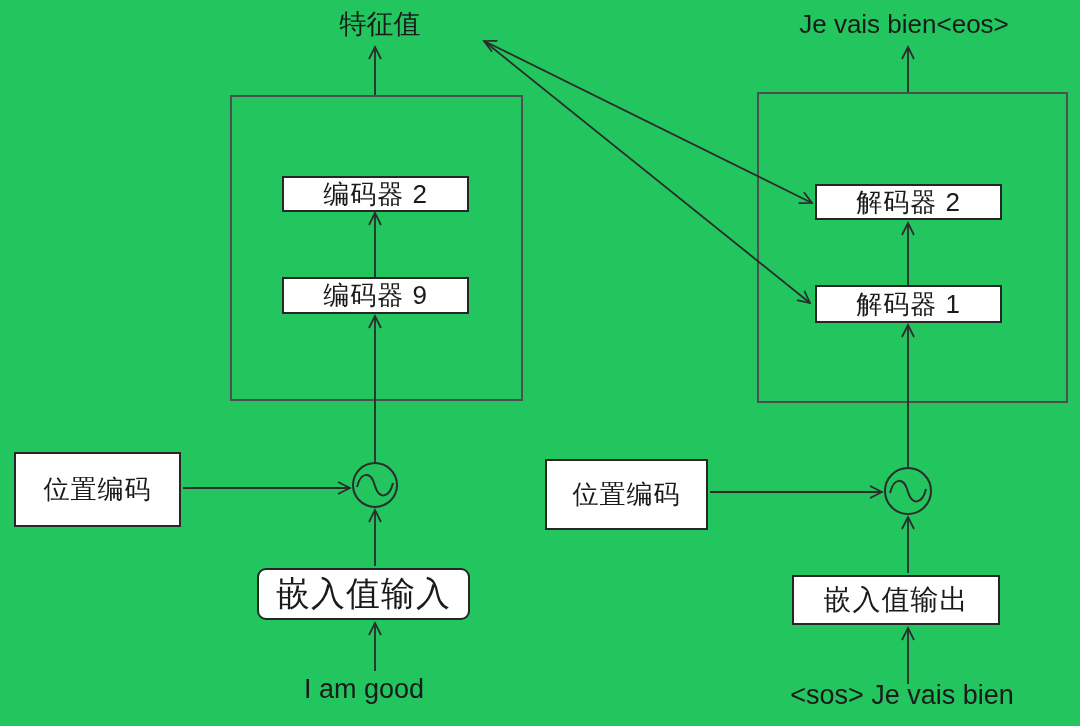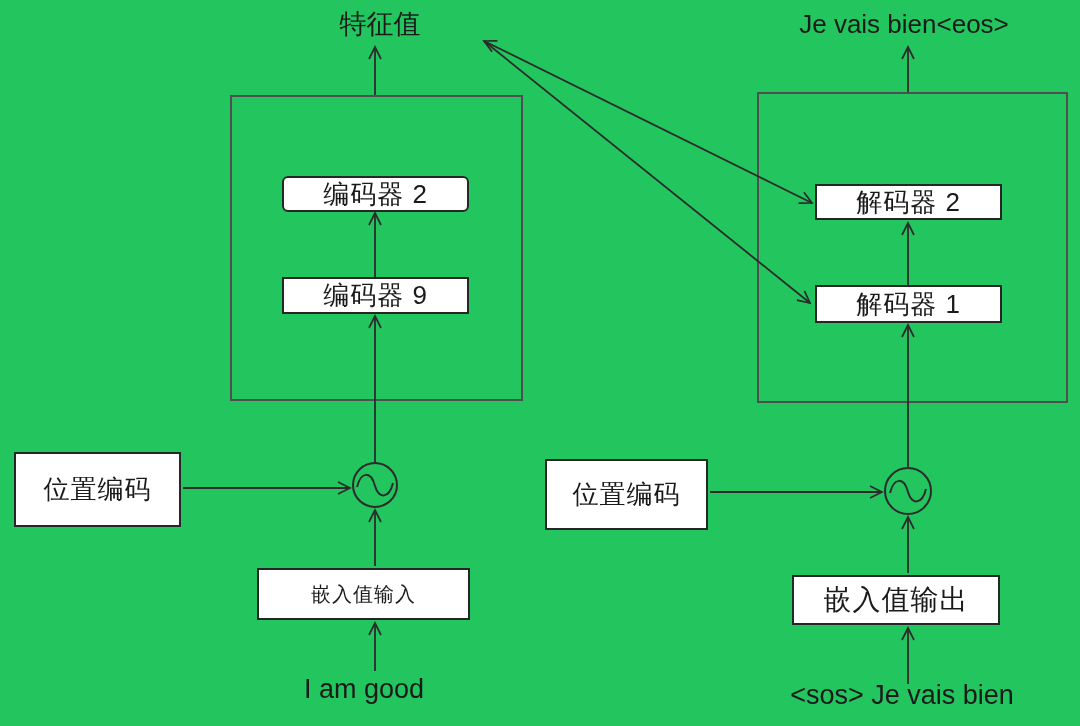--- a/index.html
+++ b/index.html
@@ -49,33 +49,33 @@
   <div class="free-label" style="left:904px;top:9px;font-size:26px;">Je vais bien&lt;eos&gt;</div>
 
   <div class="free-label" style="left:364px;top:674px;">I am good</div>
 
   <div class="free-label" style="left:902px;top:680px;">&lt;sos&gt; Je vais bien</div>
 
   <div class="outer-box" style="left:230px;top:95px;width:293px;height:306px;"></div>
 
   <div class="outer-box" style="left:757px;top:92px;width:311px;height:311px;"></div>
 
-  <div class="label-box" style="left:282px;top:176px;width:187px;height:36px;border-radius:6px;">编码器 2</div>
+  <div class="label-box" style="left:282px;top:176px;width:187px;height:36px;">编码器 2</div>
 
   <div class="label-box" style="left:282px;top:277px;width:187px;height:37px;">编码器 9</div>
 
   <div class="label-box" style="left:815px;top:184px;width:187px;height:36px;">解码器 2</div>
 
   <div class="label-box" style="left:815px;top:285px;width:187px;height:38px;">解码器 1</div>
 
   <div class="label-box big-label" style="left:14px;top:452px;width:167px;height:75px;">位置编码</div>
 
   <div class="label-box big-label" style="left:545px;top:459px;width:163px;height:71px;">位置编码</div>
 
-  <div class="label-box" style="left:257px;top:568px;width:213px;height:52px;font-size:20px;">嵌入值输入</div>
+  <div class="label-box" style="left:257px;top:568px;width:213px;height:52px;font-size:34px;border-radius:9px;">嵌入值输入</div>
 
   <div class="label-box" style="left:792px;top:575px;width:208px;height:50px;font-size:28px;">嵌入值输出</div>
 
   <svg class="wires" width="1080" height="726" viewBox="0 0 1080 726">
     <defs>
       <marker id="ah" markerUnits="userSpaceOnUse" markerWidth="18" markerHeight="16" refX="14" refY="8" orient="auto">
         <path d="M2,2 L14,8 L2,14" fill="none" stroke="#2b2b2b" stroke-width="1.7"></path>
       </marker>
       <marker id="ahs" markerUnits="userSpaceOnUse" markerWidth="18" markerHeight="16" refX="14" refY="8" orient="auto-start-reverse">
         <path d="M2,2 L14,8 L2,14" fill="none" stroke="#2b2b2b" stroke-width="1.7"></path>

